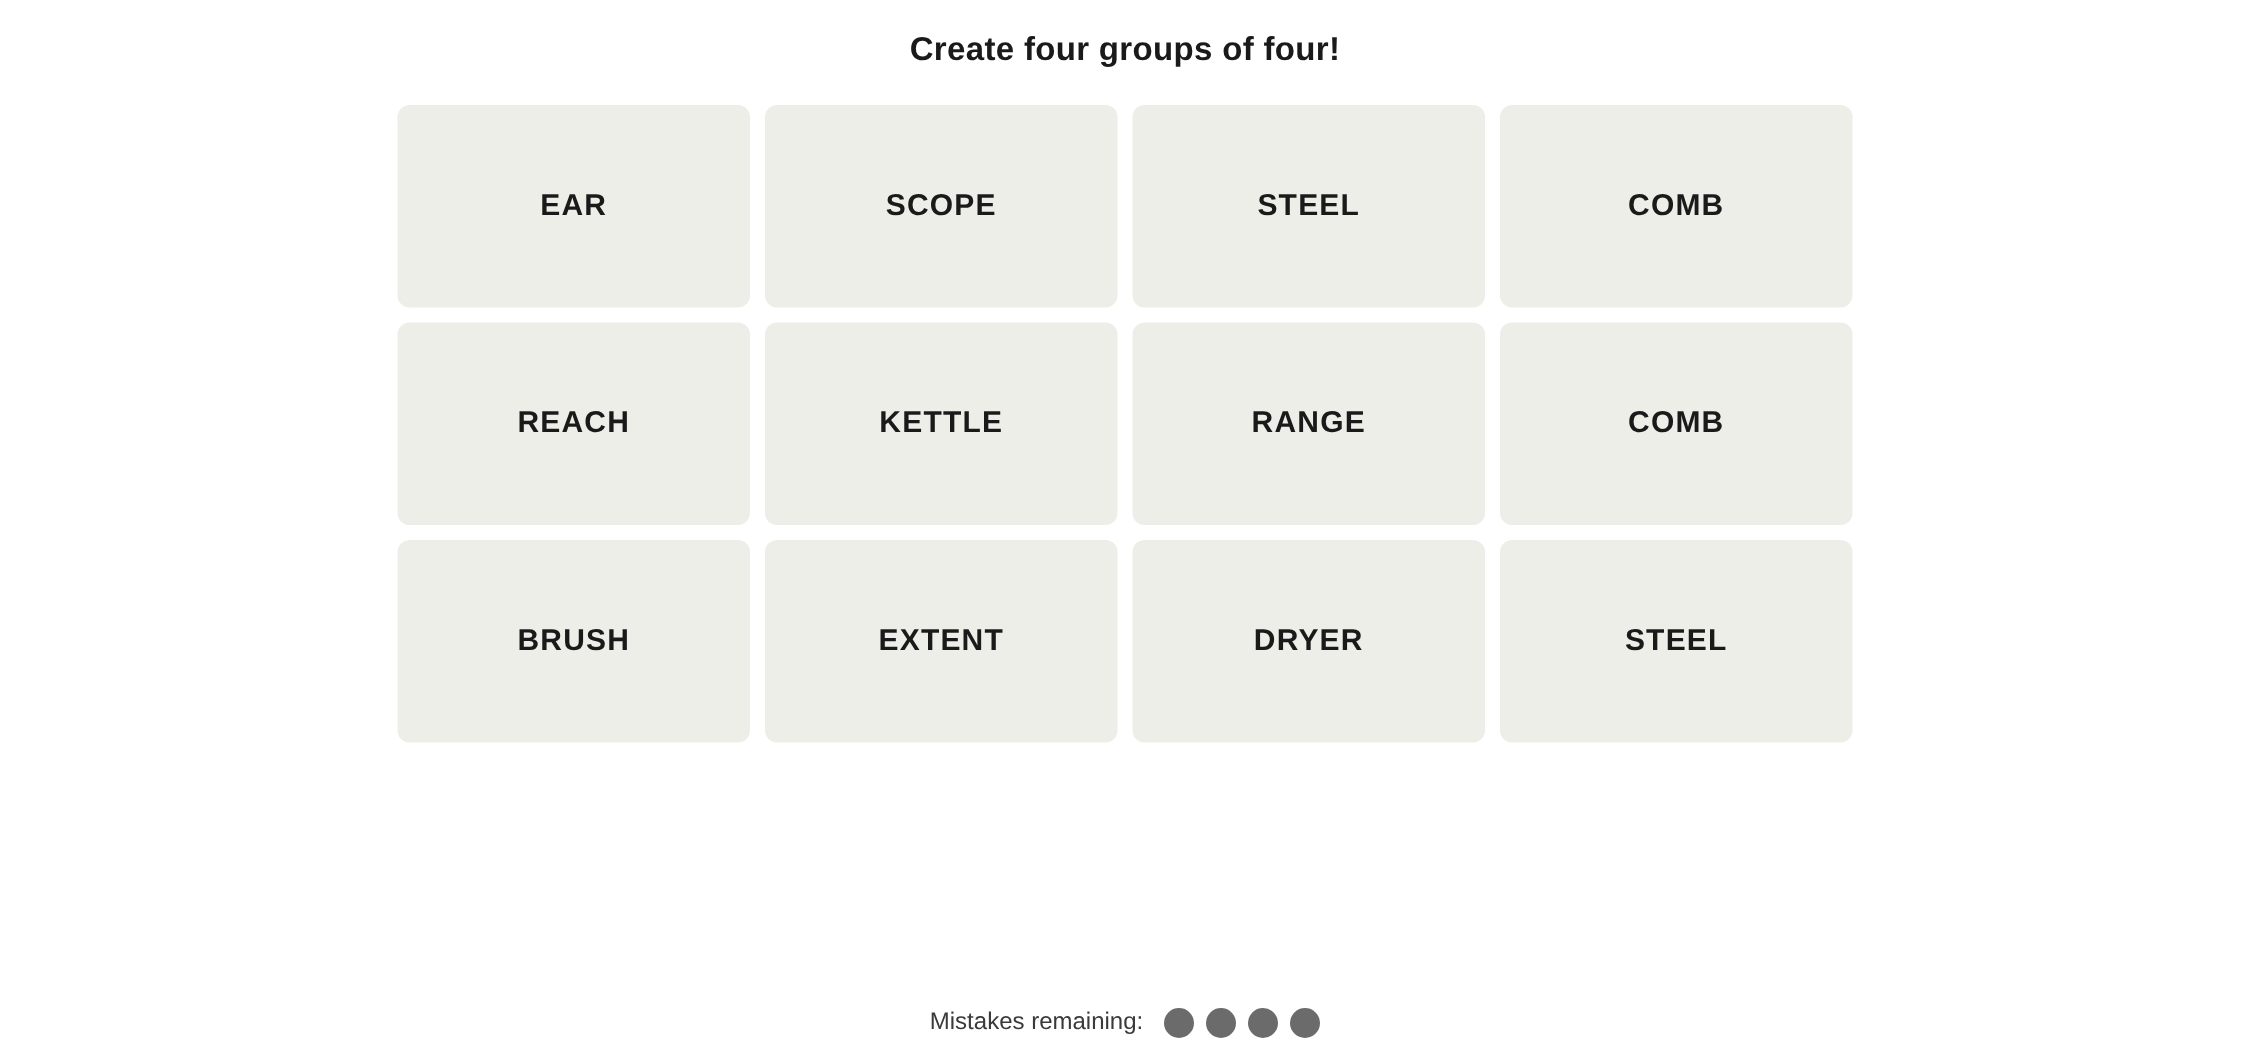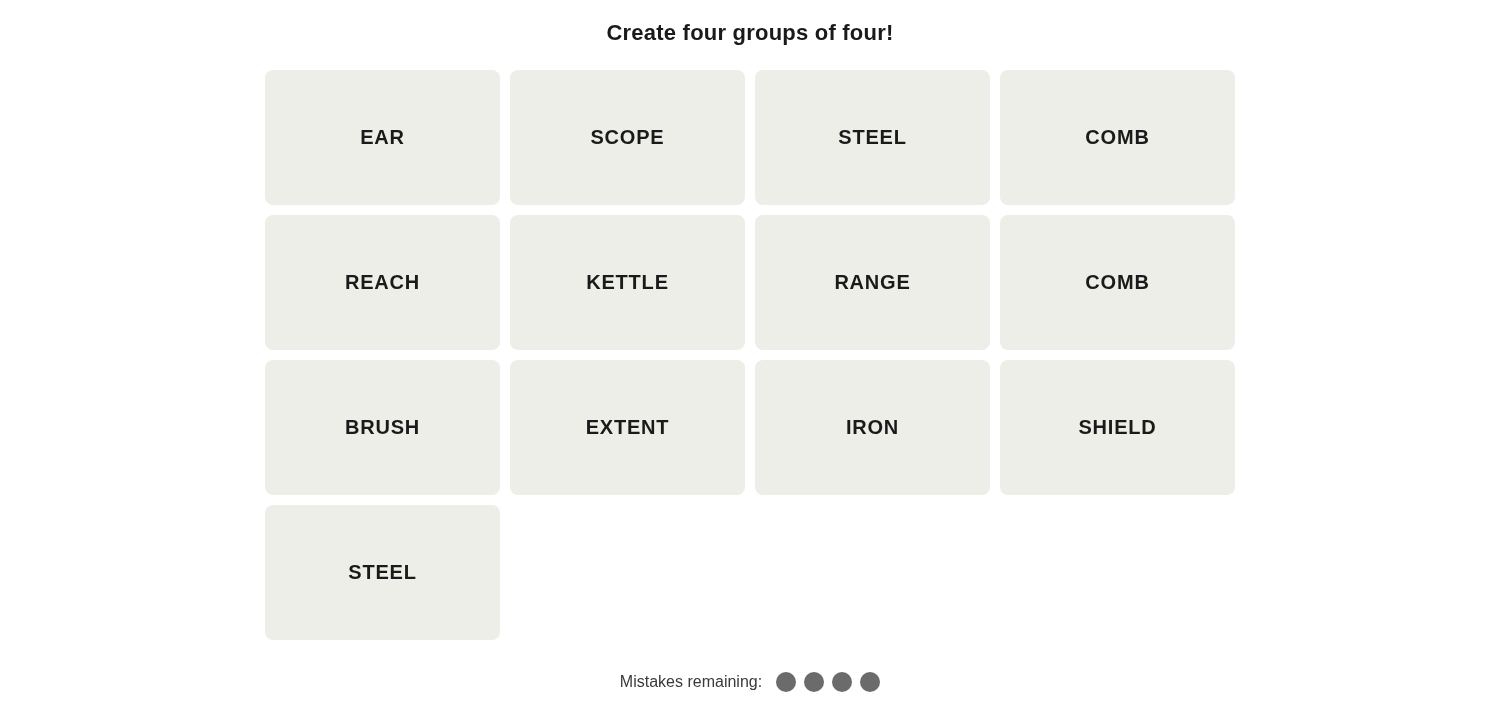--- a/index.html
+++ b/index.html
@@ -119,24 +119,21 @@
       <div class="tile">
         <span class="tile-label">COMB</span>
       </div>
       <div class="tile">
         <span class="tile-label">BRUSH</span>
       </div>
       <div class="tile">
         <span class="tile-label">EXTENT</span>
       </div>
       <div class="tile">
-        <span class="tile-label">IRON</span>
-      </div>
-      <div class="tile">
-        <span class="tile-label">SHIELD</span>
+        <span class="tile-label">DRYER</span>
       </div>
       <div class="tile">
         <span class="tile-label">STEEL</span>
       </div>
     </div>
 
   <div class="mistakes-row">
     <span class="mistakes-label">Mistakes remaining:</span>
     <div class="mistakes-dots" id="dots-container">
     <div class="dot"></div>

